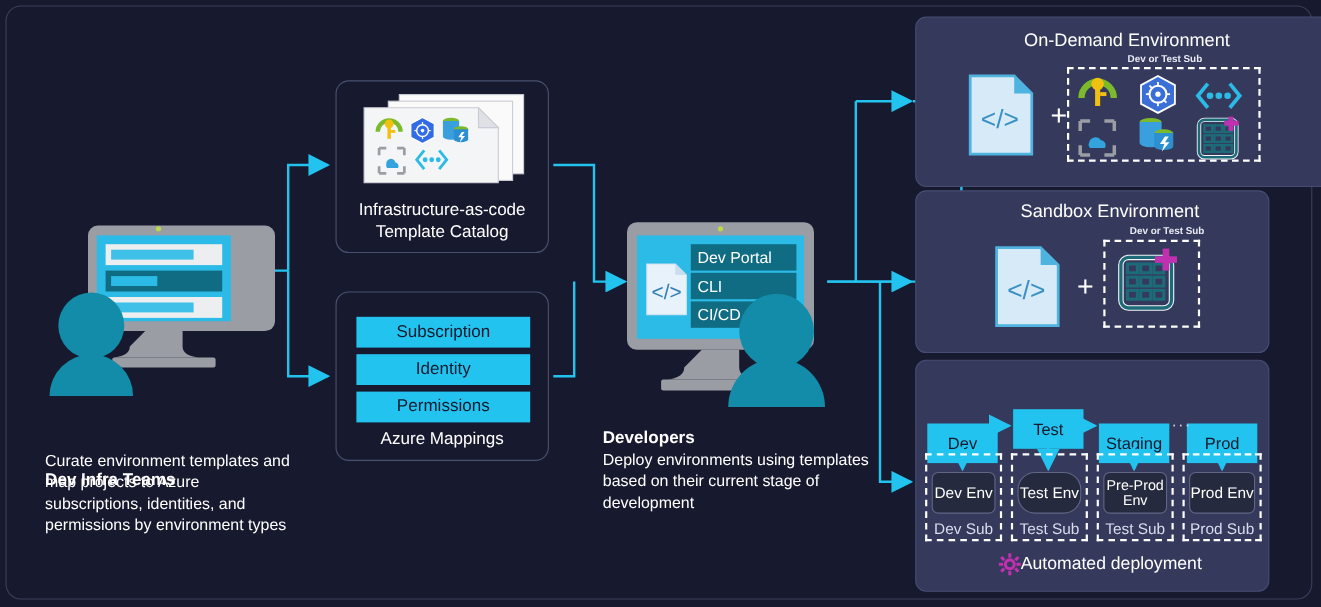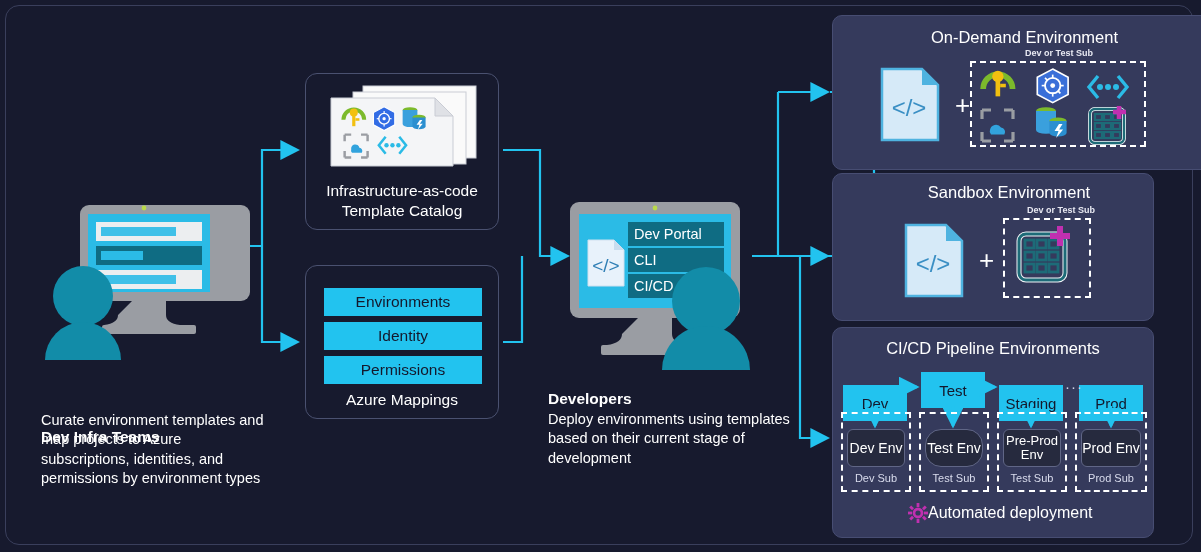--- a/index.html
+++ b/index.html
@@ -15,21 +15,21 @@
   
   .panel{position:absolute;background:#353a5c;border:1px solid #474d72;border-radius:10px;box-sizing:border-box;}
   .panel-title{position:absolute;width:100%;text-align:center;color:#ffffff;font-size:16.5px;}
 
   .blue-bar{position:absolute;background:#22c3ef;color:#14182c;font-size:15.5px;display:flex;align-items:center;justify-content:center;}
   .sub-label{position:absolute;color:#e8e9f2;font-size:9px;font-weight:bold;text-align:center;}
   .dashbox{position:absolute;border:2px dashed #ffffff;box-sizing:border-box;}
 
   .pipe-stage{position:absolute;background:#22c3ef;color:#14182c;font-size:15px;display:flex;align-items:center;justify-content:center;margin-top:16px;}
   .pipe-env{position:absolute;background:#262a3e;border:1px solid #5d6party;border-radius:6px;color:#ffffff;font-size:14px;display:flex;align-items:center;justify-content:center;text-align:center;line-height:1.05;box-sizing:border-box;border:1px solid #606686;}
-  .pipe-sub{position:absolute;color:#d9dced;font-size:11px;text-align:center;}
+  .pipe-sub{position:absolute;color:#d9dced;font-size:14px;text-align:center;}
   .pipe-dash{position:absolute;border:2px dashed #ffffff;box-sizing:border-box;}
 
   .cap-title{position:absolute;color:#ffffff;font-size:15.5px;font-weight:bold;}
   .cap-body{position:absolute;color:#ffffff;font-size:14.5px;line-height:1.33;}
   .plus{position:absolute;color:#ffffff;font-size:26px;line-height:1;}
   .cat-label{position:absolute;width:100%;text-align:center;color:#ffffff;font-size:15.5px;line-height:1.3;}
 </style>
 </head>
 <body>
 
@@ -130,21 +130,21 @@
         <circle cx="10" cy="12" r="2.6" fill="#2bbbe6"></circle>
         <circle cx="17" cy="12" r="2.6" fill="#2bbbe6"></circle>
         <circle cx="24" cy="12" r="2.6" fill="#2bbbe6"></circle>
       </g>
     </svg>
     <div class="cat-label" style="top:107px;">Infrastructure-as-code</div>
     <div class="cat-label" style="top:127px;">Template Catalog</div>
   </div>
 
   <div class="card" style="left:305px;top:265px;width:194px;height:154px;">
-    <div class="blue-bar" style="left:18px;top:22px;width:158px;height:28px;">Environments</div>
+    <div class="blue-bar" style="left:18px;top:22px;width:158px;height:28px;">Subscription</div>
     <div class="blue-bar" style="left:18px;top:56px;width:158px;height:28px;">Identity</div>
     <div class="blue-bar" style="left:18px;top:90px;width:158px;height:28px;">Permissions</div>
     <div class="cat-label" style="top:124px;">Azure Mappings</div>
   </div>
 
   <svg class="abs" style="left:568px;top:200px;" width="200" height="170">
     <rect x="2" y="2" width="170" height="116" rx="9" fill="#9a9da3"></rect>
     <rect x="11" y="14" width="152" height="94" fill="#2bbbe6"></rect>
     <circle cx="87" cy="8" r="2.4" fill="#b9d94a"></circle>
 
@@ -270,21 +270,20 @@
           <rect x="34" y="40" width="9" height="8"></rect>
       </g>
       <g stroke="#c030b0" stroke-width="6">
         <line x1="45" y1="2" x2="45" y2="22"></line>
           <line x1="35" y1="12" x2="55" y2="12"></line>
       </g>
     </svg>
   </div>
 
   <div class="panel" style="left:832px;top:327px;width:322px;height:211px;">
-    <div class="panel-title" style="top:11px;">CI/CD Pipeline Environments</div>
 
     <div class="pipe-stage" style="left:10px;top:41px;width:64px;height:36px;">Dev</div>
     <div class="pipe-stage" style="left:88px;top:28px;width:64px;height:36px;">Test</div>
     <div class="pipe-stage" style="left:166px;top:41px;width:64px;height:36px;">Staging</div>
     <div class="pipe-stage" style="left:246px;top:41px;width:64px;height:36px;">Prod</div>
     <div class="abs" style="left:232px;top:50px;color:#cfd3e6;font-size:15px;letter-spacing:1px;">···</div>
 
     <svg class="abs" style="left:0;top:0;" width="322" height="211">
       <defs>
         <marker id="ah2" markerWidth="8" markerHeight="8" refX="7" refY="4" orient="auto">

